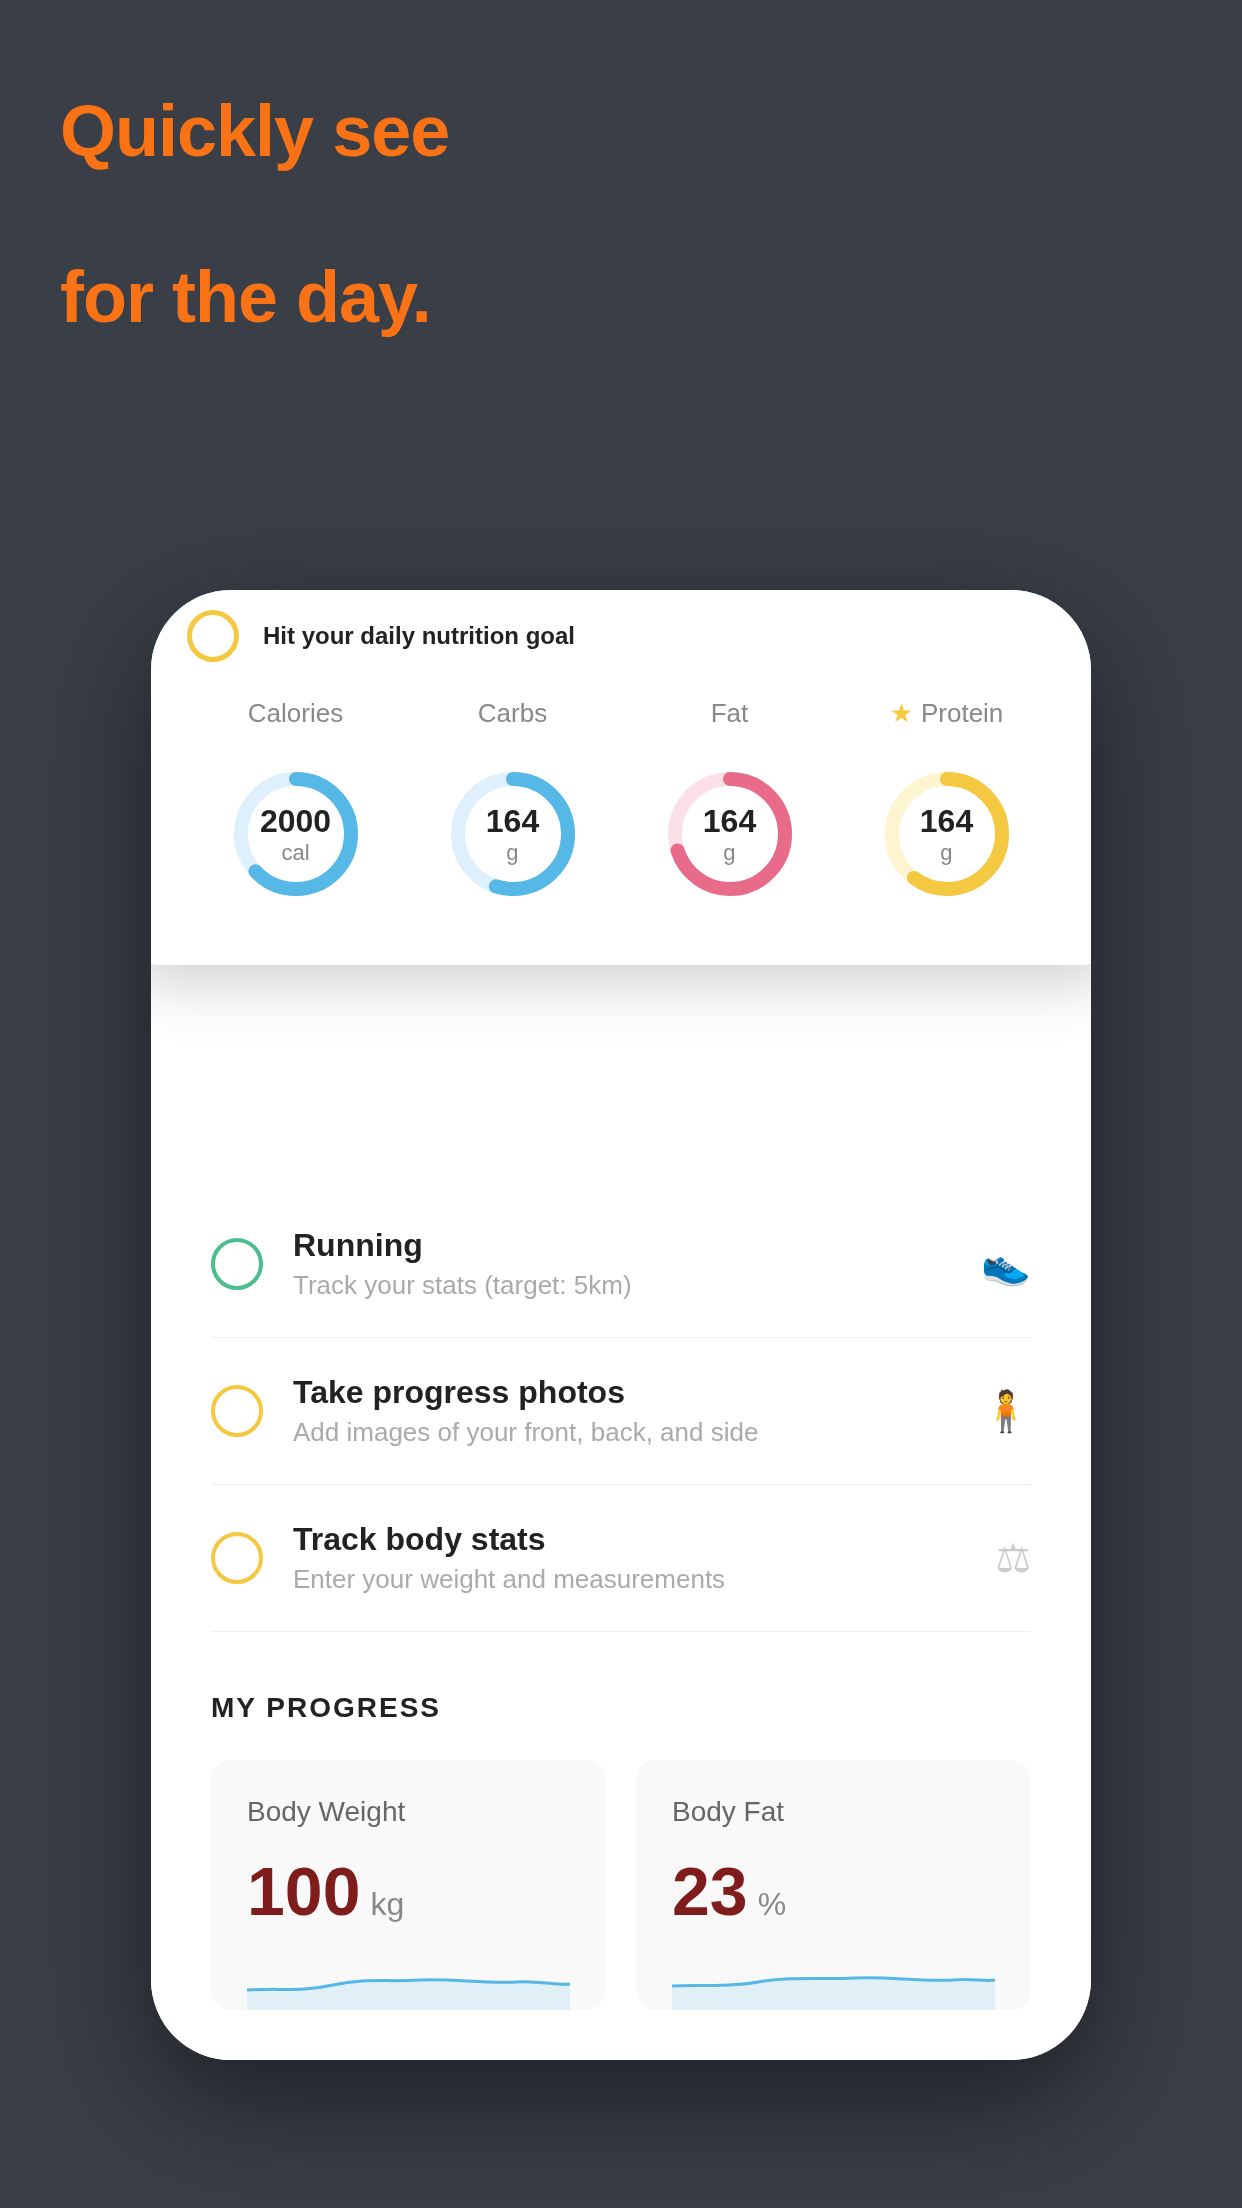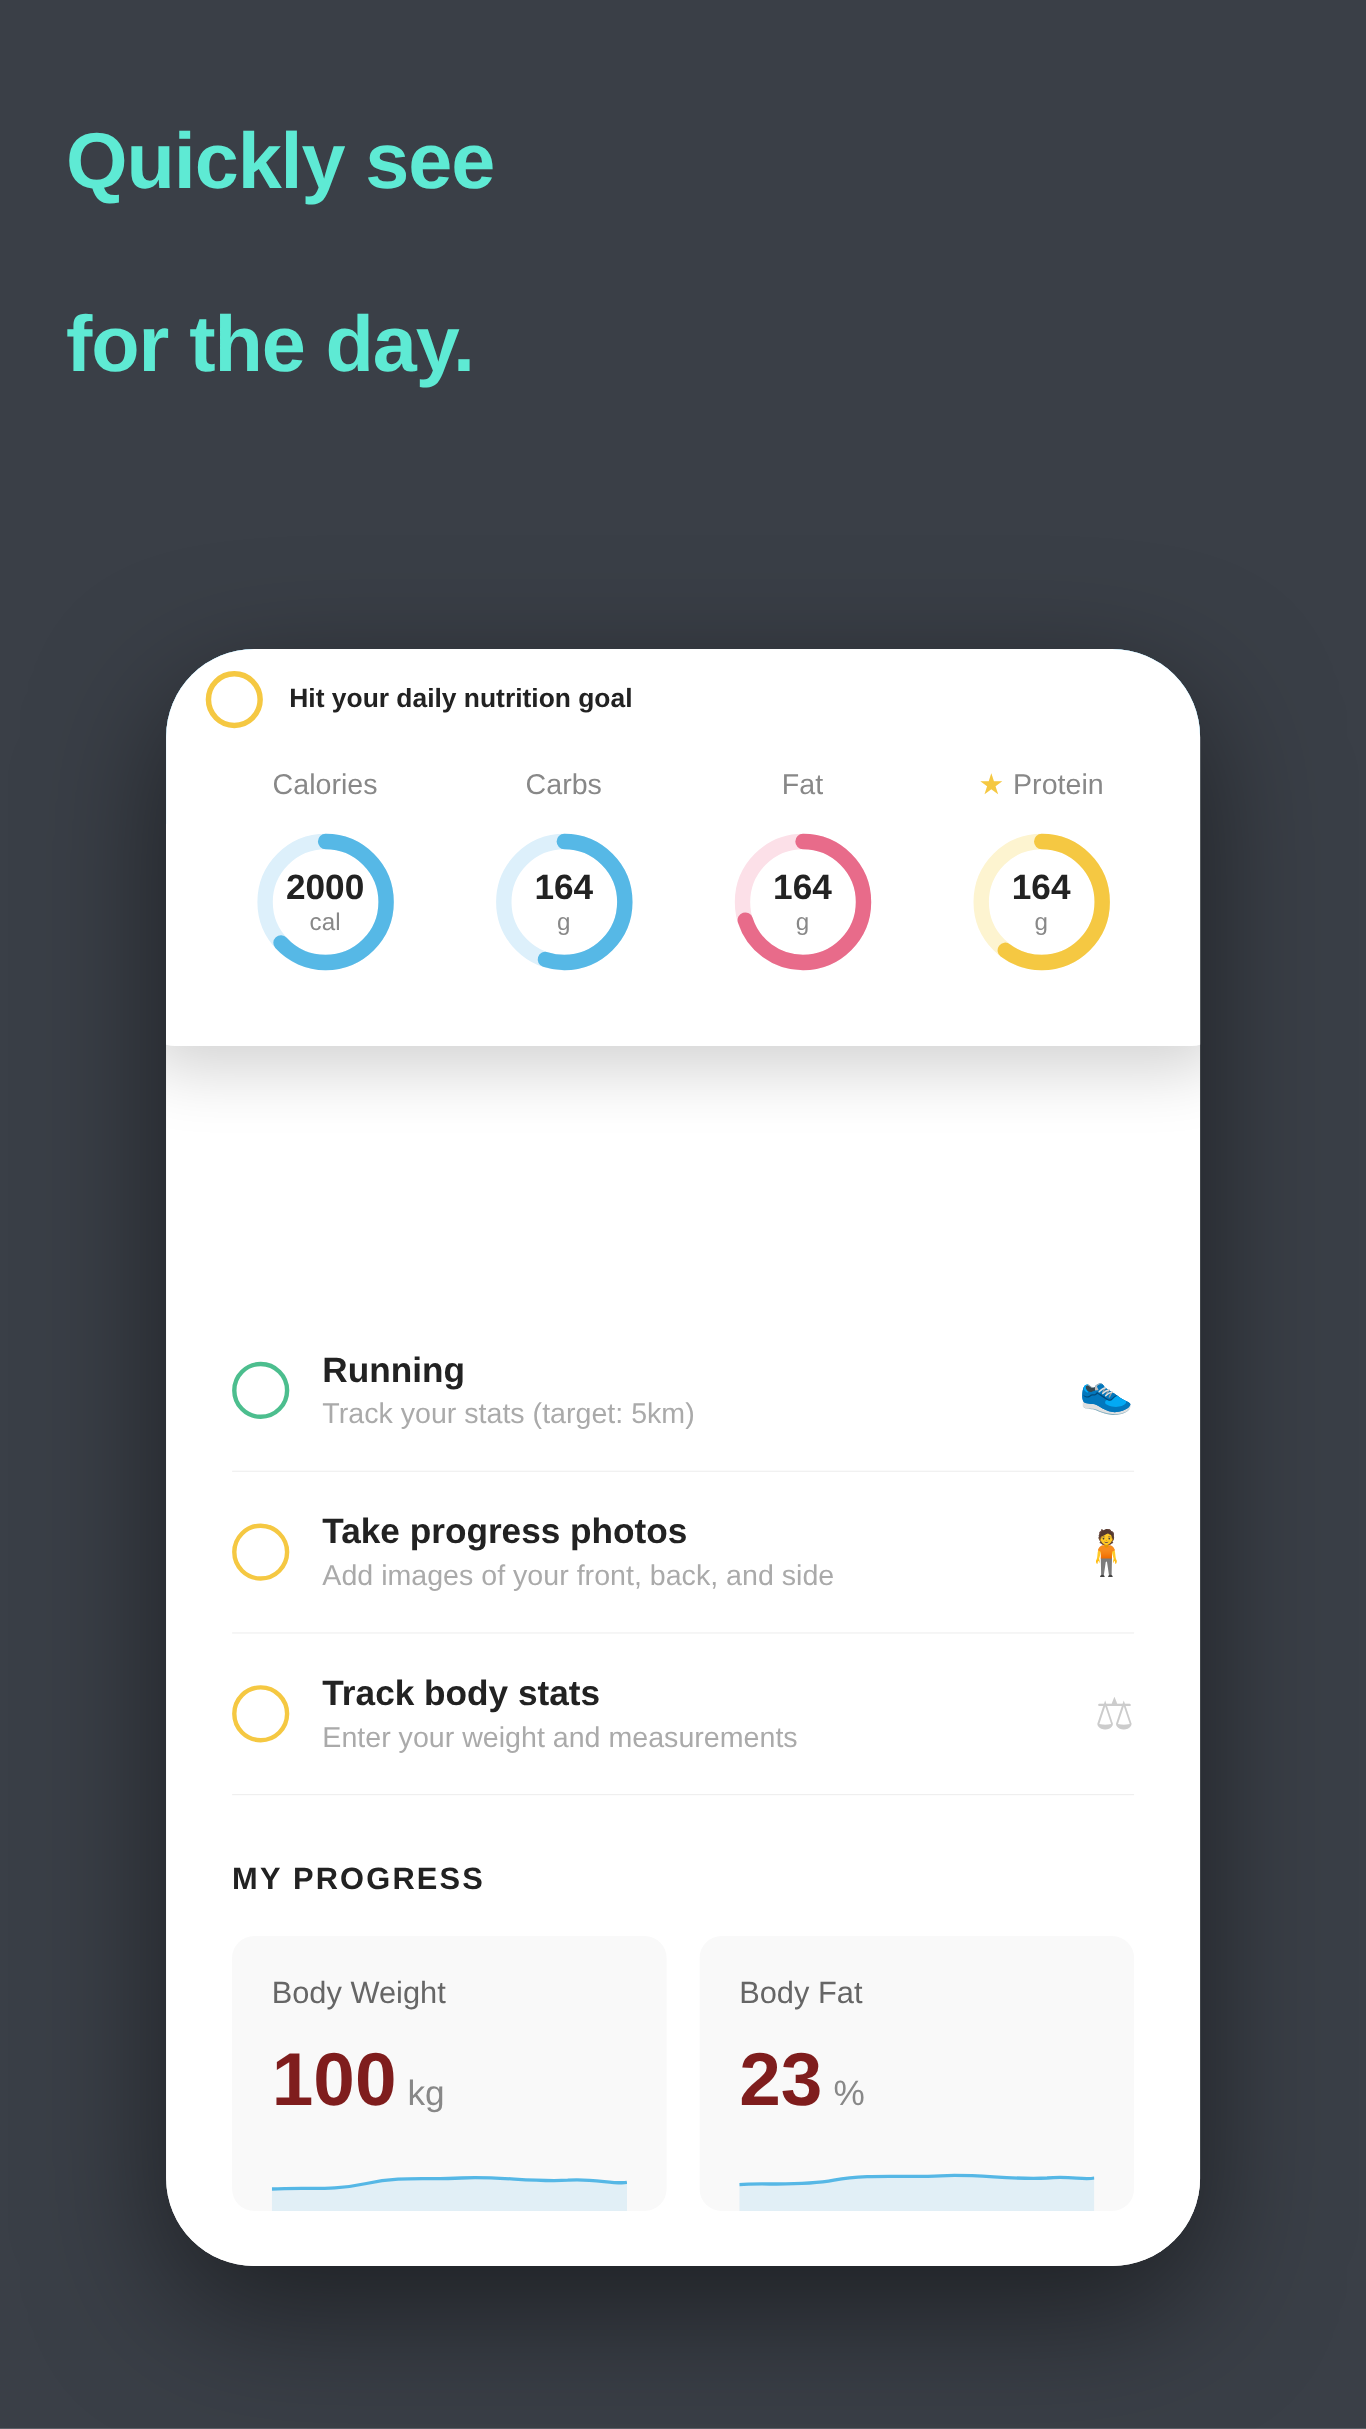--- a/index.html
+++ b/index.html
@@ -8,23 +8,23 @@
       width: 1242px;
       height: 2208px;
       background: #3a3f47;
       font-family: -apple-system, BlinkMacSystemFont, 'Helvetica Neue', Arial, sans-serif;
       overflow: hidden;
       position: relative;
     }
 
     .hero-text {
       position: absolute;
-      top: 106px;
+      top: 90px;
       left: 60px;
-      color: #5eead4;
+      color: #f97316;
       font-size: 72px;
       font-weight: 800;
       line-height: 1.15;
       letter-spacing: -1px;
     }
 
     
     .phone {
       position: absolute;
       top: 590px;
@@ -182,21 +182,21 @@
     }
     .nutrition-circles {
       display: flex;
       justify-content: space-around;
       align-items: flex-start;
     }
     .nutrition-item {
       display: flex;
       flex-direction: column;
       align-items: center;
-      gap: 16px;
+      gap: 30px;
     }
     .nutrition-label {
       font-size: 26px;
       color: #888;
       display: flex;
       align-items: center;
       gap: 8px;
     }
     .star-icon {
       color: #f5c842;

